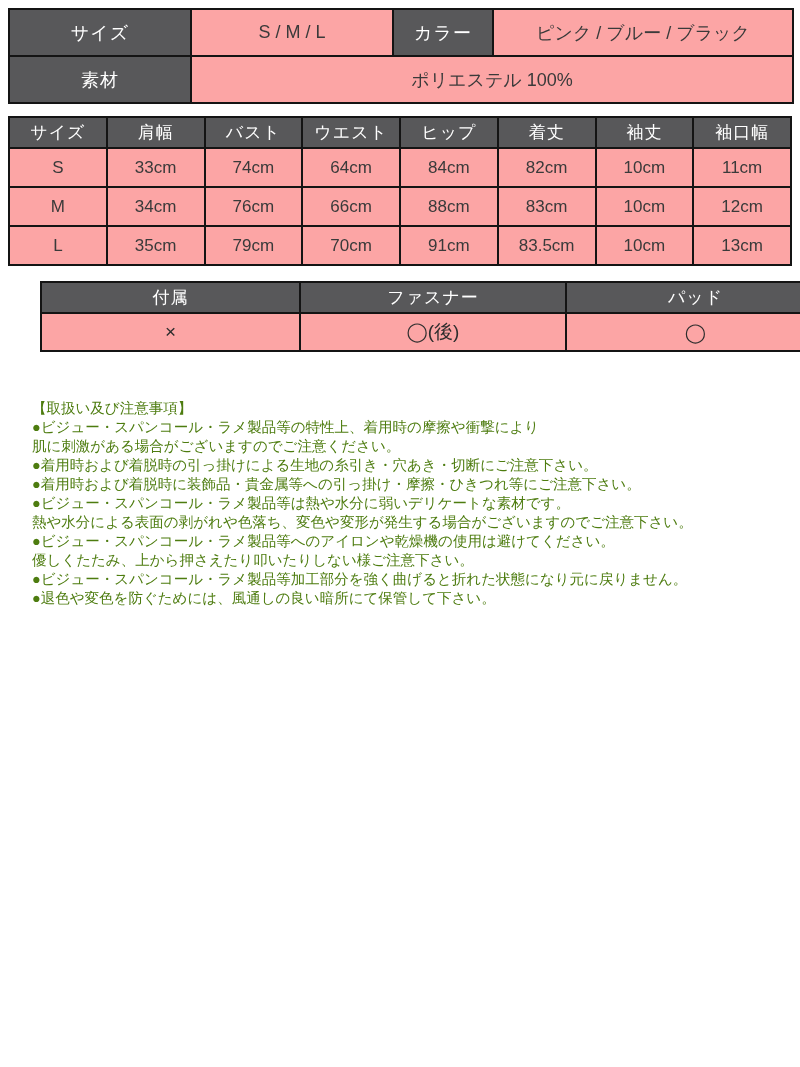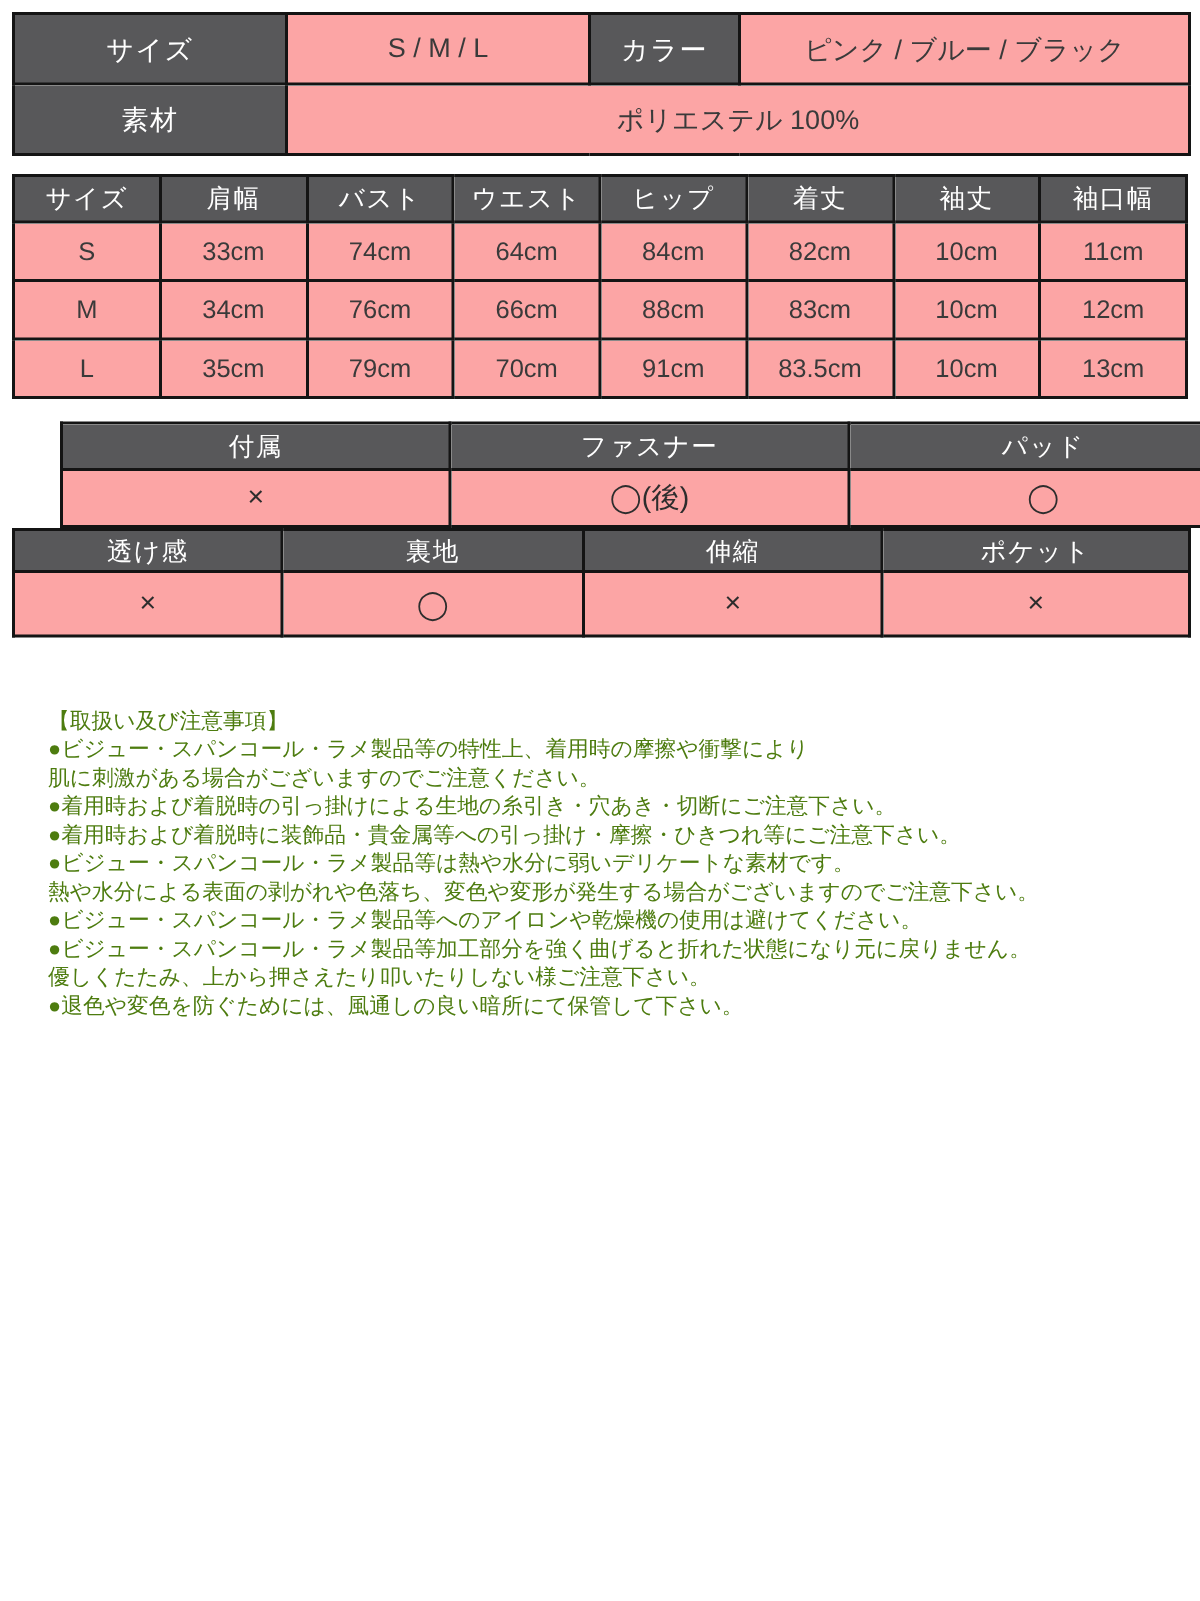--- a/index.html
+++ b/index.html
@@ -150,51 +150,29 @@
         <td class="hd">パッド</td>
       </tr>
       <tr class="data-row">
         <td class="val mark">×</td>
         <td class="val mark">◯(後)</td>
         <td class="val mark">◯</td>
       </tr>
     </tbody>
       </table>
 
-    <table class="feat2">
-      <colgroup>
-        <col style="width:179px">
-          <col style="width:201px">
-          <col style="width:199px">
-          <col style="width:205px">
-      </colgroup>
-      <tbody>
-          <tr class="hd-row">
-        <td class="hd">透け感</td>
-        <td class="hd">裏地</td>
-        <td class="hd">伸縮</td>
-        <td class="hd">ポケット</td>
-      </tr>
-      <tr class="data-row">
-        <td class="val mark">×</td>
-        <td class="val mark">◯</td>
-        <td class="val mark">×</td>
-        <td class="val mark">×</td>
-      </tr>
-    </tbody>
-      </table>
 
     <div class="notes">
       <div>【取扱い及び注意事項】</div>
       <div>●ビジュー・スパンコール・ラメ製品等の特性上、着用時の摩擦や衝撃により</div>
       <div>肌に刺激がある場合がございますのでご注意ください。</div>
       <div>●着用時および着脱時の引っ掛けによる生地の糸引き・穴あき・切断にご注意下さい。</div>
       <div>●着用時および着脱時に装飾品・貴金属等への引っ掛け・摩擦・ひきつれ等にご注意下さい。</div>
       <div>●ビジュー・スパンコール・ラメ製品等は熱や水分に弱いデリケートな素材です。</div>
       <div>熱や水分による表面の剥がれや色落ち、変色や変形が発生する場合がございますのでご注意下さい。</div>
       <div>●ビジュー・スパンコール・ラメ製品等へのアイロンや乾燥機の使用は避けてください。</div>
+      <div>優しくたたみ、上から押さえたり叩いたりしない様ご注意下さい。</div>
       <div>●ビジュー・スパンコール・ラメ製品等加工部分を強く曲げると折れた状態になり元に戻りません。</div>
-      <div>優しくたたみ、上から押さえたり叩いたりしない様ご注意下さい。</div>
       <div>●退色や変色を防ぐためには、風通しの良い暗所にて保管して下さい。</div>
     </div>
 
   </div>
 </div>
 
 </body></html>

